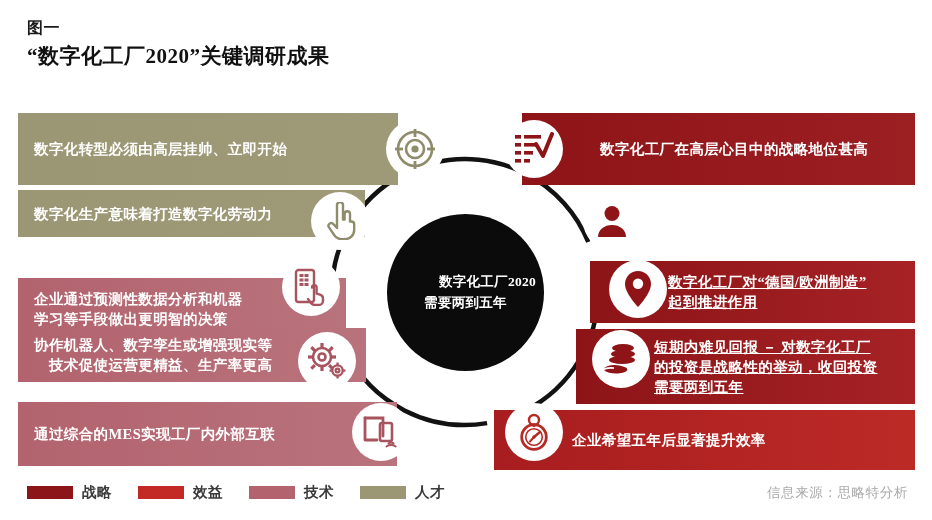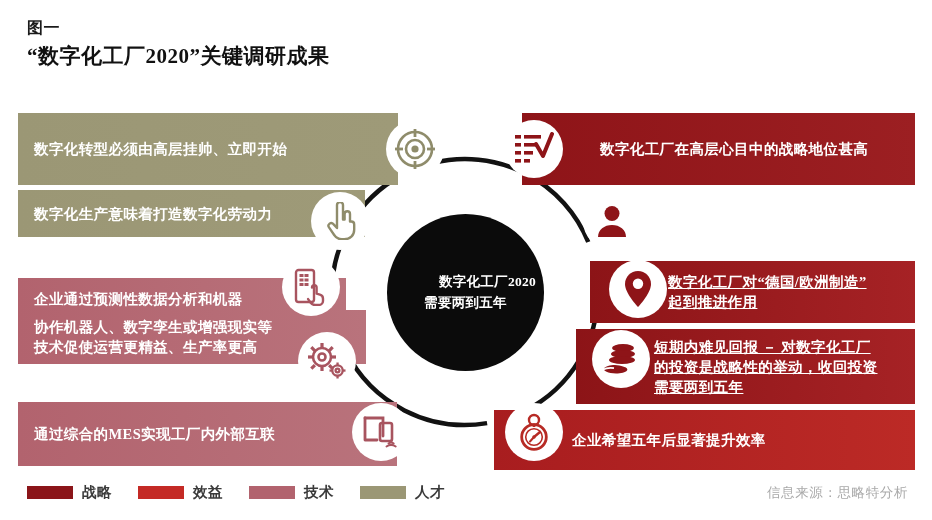--- a/index.html
+++ b/index.html
@@ -98,21 +98,21 @@
   </div>
 
   <div class="bar bar-l c-talent" style="top:190px;height:47px;width:347px;">
     <span class="txt">数字化生产意味着打造数字化劳动力</span>
   </div>
 
   <div class="bar bar-l c-tech" style="top:244px;height:62px;width:328px;margin-top:34px;">
     <span class="txt">企业通过预测性数据分析和机器<br>学习等手段做出更明智的决策</span>
   </div>
 
-  <div class="bar bar-l c-tech" style="top:310px;height:54px;width:348px;">
+  <div class="bar bar-l c-tech" style="top:328px;height:54px;width:348px;text-align:right;">
     <span class="txt">协作机器人、数字孪生或增强现实等<br>技术促使运营更精益、生产率更高</span>
   </div>
 
   <div class="bar bar-l c-tech" style="top:402px;height:64px;width:379px;">
     <span class="txt">通过综合的MES实现工厂内外部互联</span>
   </div>
 
   <div class="bar bar-r c-strat" style="top:113px;height:72px;width:393px;">
     <span class="txt">数字化工厂在高层心目中的战略地位甚高</span>
   </div>

